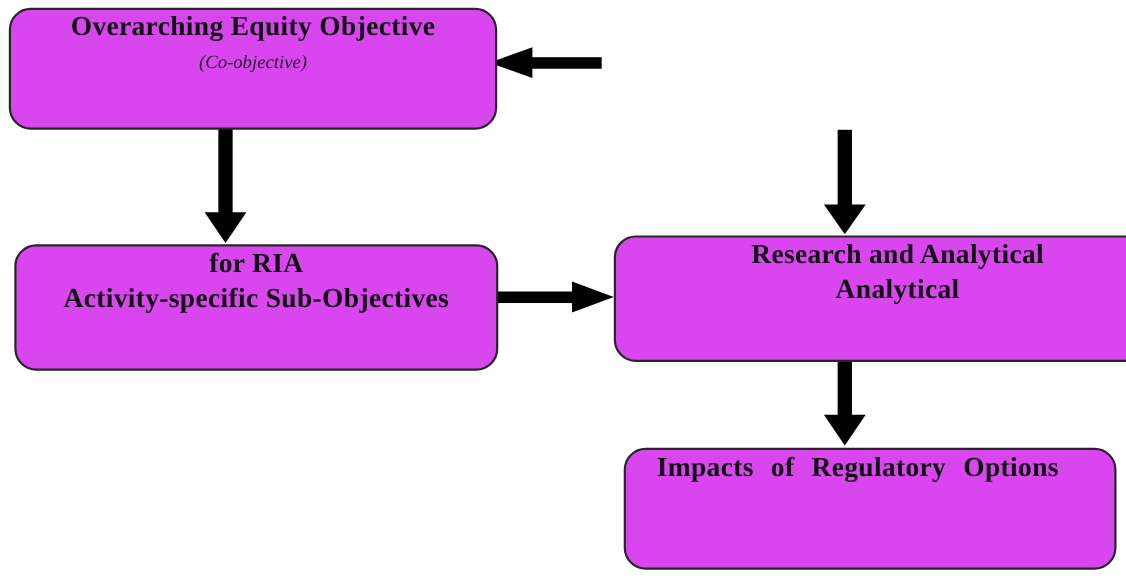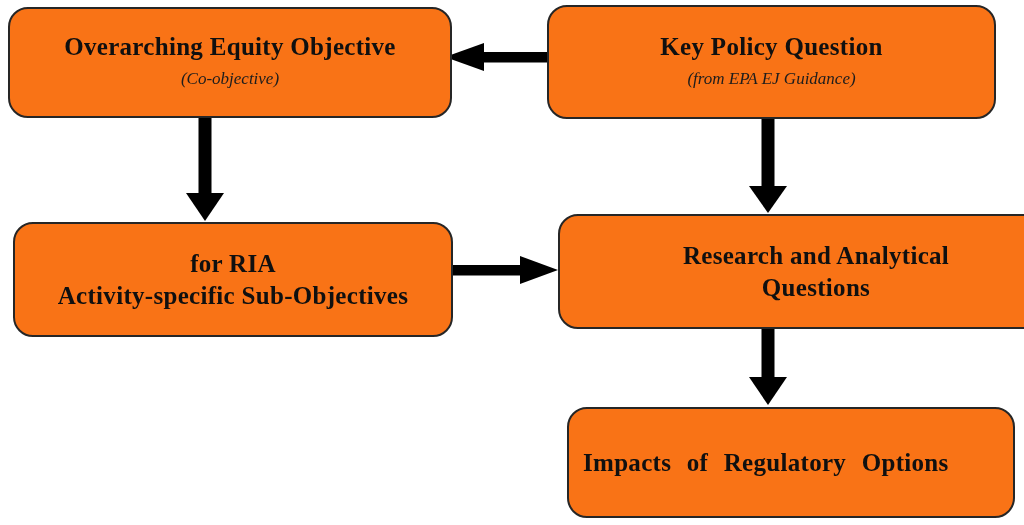--- a/index.html
+++ b/index.html
@@ -24,24 +24,23 @@
     height: 525px;
   }
   .arrows rect, .arrows polygon {
     fill: var(--arrow, #000000);
   }
   .box {
     position: absolute;
     box-sizing: border-box;
     border: 2px solid var(--border, #262626);
     border-radius: 20px;
-    background: #f97316;
+    background: #d946ef;
     display: flex;
     flex-direction: column;
-    justify-content: center;
     align-items: center;
     text-align: center;
   }
   .box .title {
     font-weight: bold;
     font-size: 25px;
     line-height: 32px;
     letter-spacing: 0.3px;
   }
   .box .subtitle {
@@ -51,21 +50,21 @@
     color: #1d1d1d;
   }
   #box-overarching { left: 8px;   top: 7px;   width: 444px; height: 111px; }
   #box-keypolicy   { left: 547px; top: 5px;   width: 449px; height: 114px; }
   #box-subobj      { left: 13px;  top: 222px; width: 440px; height: 115px; }
   #box-research    { left: 558px; top: 214px; width: 516px; height: 115px; }
   #box-impacts     {
     left: 567px; top: 407px; width: 448px; height: 111px;
     align-items: flex-start;
     text-align: left;
-    padding-left: 14px;
+    padding-left: 28px;
     padding-right: 10px;
   }
   #box-impacts .title { line-height: 34px; }
   #box-impacts .line1 { word-spacing: 9px; }
   #box-impacts .line2 { word-spacing: 2px; }
 </style>
 </head>
 <body>
 
 <div class="canvas" style="--bg: #ffffff; --border: #262626; --arrow: #000000; --text: #101010;">
@@ -96,32 +95,28 @@
       <rect x="761.5" y="328" width="13" height="50"></rect>
       <polygon points="768,405 749,377 787,377"></polygon>
     </g>
   </svg>
 
   <div class="box" id="box-overarching">
     <div class="title">Overarching Equity Objective</div>
     <div class="subtitle">(Co-objective)</div>
   </div>
 
-  <div class="box" id="box-keypolicy">
-    <div class="title">Key Policy Question</div>
-    <div class="subtitle">(from EPA EJ Guidance)</div>
-  </div>
 
   <div class="box" id="box-subobj">
     <div class="title">for RIA</div>
     <div class="title">Activity-specific Sub-Objectives</div>
   </div>
 
   <div class="box" id="box-research">
     <div class="title">Research and Analytical</div>
-    <div class="title">Questions</div>
+    <div class="title">Analytical</div>
   </div>
 
   <div class="box" id="box-impacts">
     <div class="title line1">Impacts of Regulatory Options</div>
   </div>
 
 </div>
 
 </body></html>

